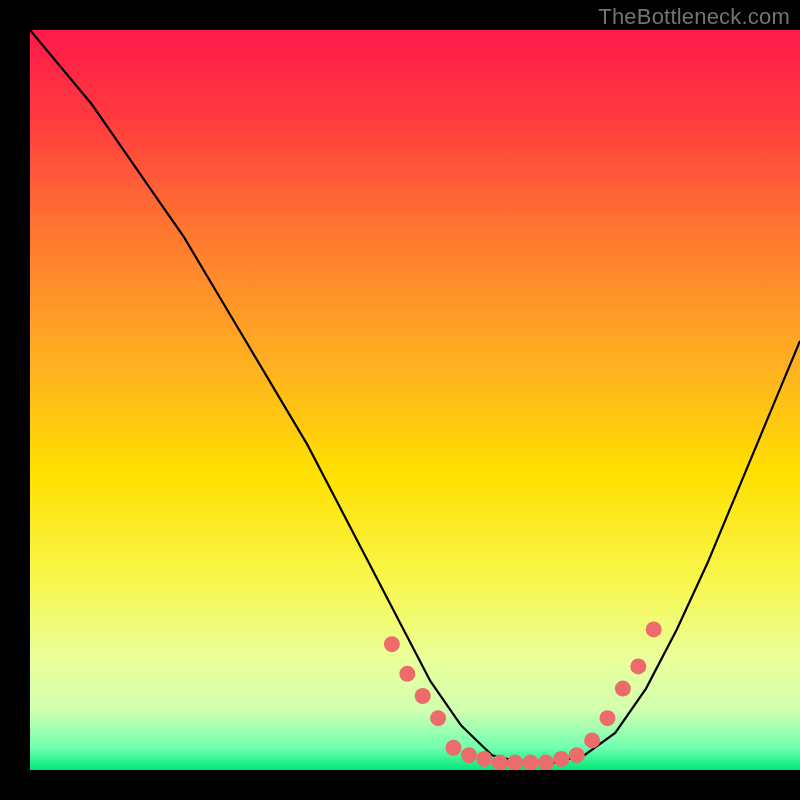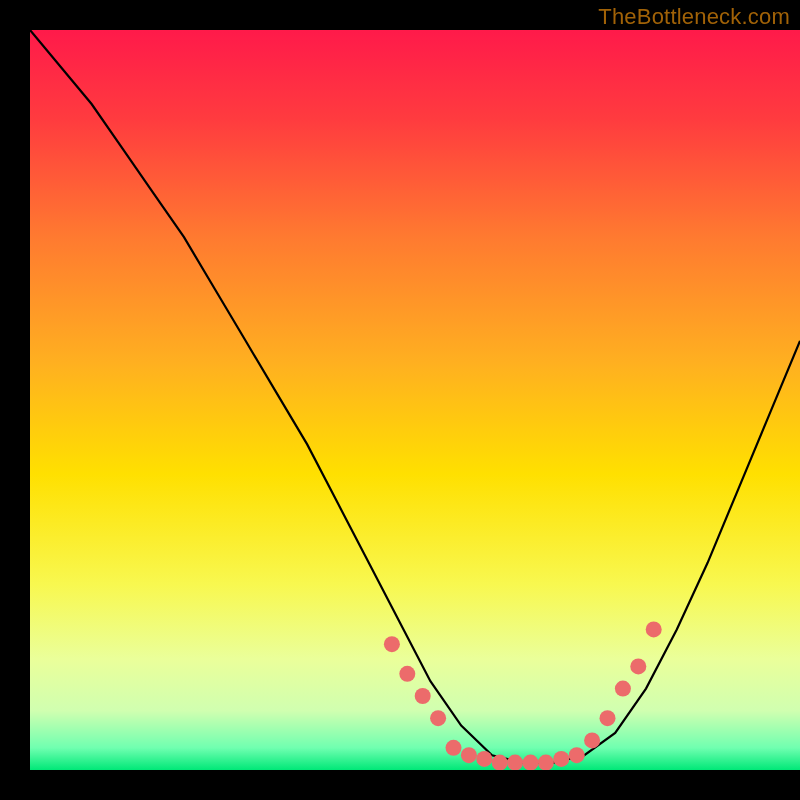--- a/index.html
+++ b/index.html
@@ -7,21 +7,21 @@
     padding: 0;
     width: 800px;
     height: 800px;
     background: #000;
     overflow: hidden;
   }
   .watermark {
     position: absolute;
     top: 4px;
     right: 10px;
-    color: #a16207;
+    color: #737373;
     font-family: Arial, Helvetica, sans-serif;
     font-size: 22px;
     font-weight: 500;
     letter-spacing: 0.2px;
     z-index: 10;
     margin-left: 16px;
   }
   svg {
     display: block;
   }

